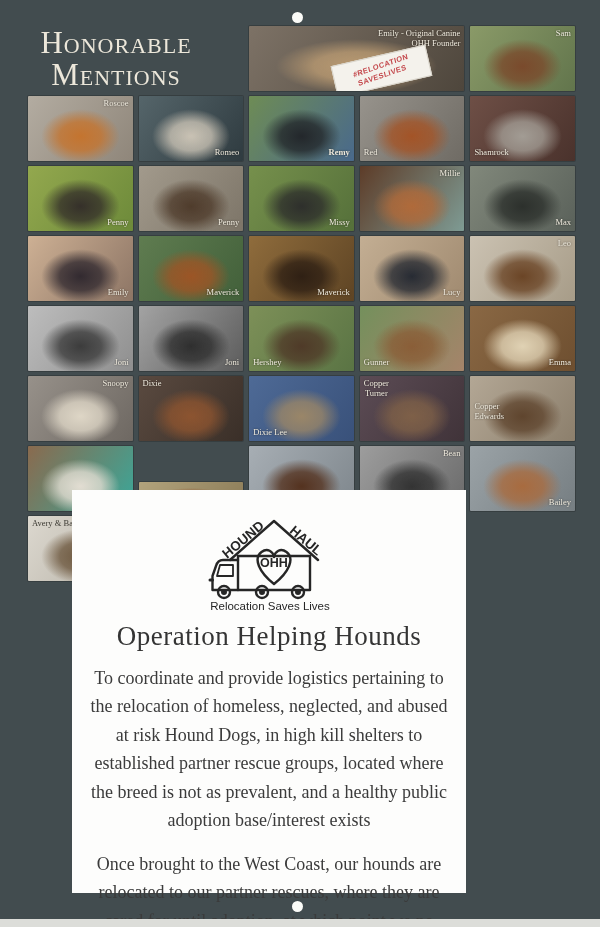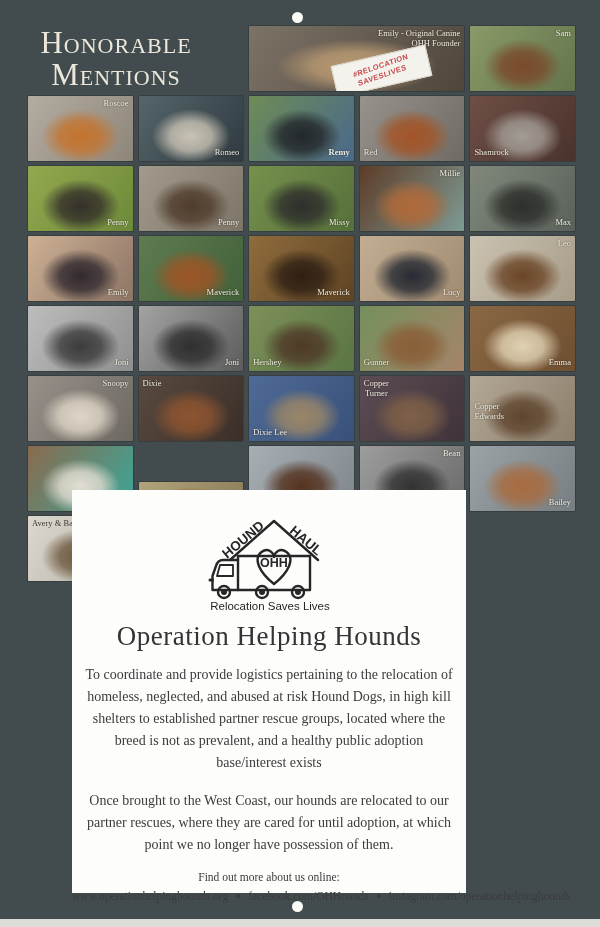--- a/index.html
+++ b/index.html
@@ -44,21 +44,21 @@
     font-family:"Liberation Sans", sans-serif; font-weight:bold; font-size:7.5px;
     color:#c3464a; letter-spacing:.4px; transform:skewY(-6deg);
   }
 
   .card {
     position:absolute; left:72px; top:490px; width:394px; height:403px;
     background:#fdfdfc; text-align:center; color:#3b3b3b;
   }
   .logo { margin-top:10px; }
   .card h1 { margin:2px 0 0; font-size:27px; font-weight:normal; letter-spacing:.5px; color:#343434; }
-  .card p { margin:12px 10px 0; font-size:14px; line-height:1.58;text-align:center; }
+  .card p { margin:12px 10px 0; font-size:18px; line-height:1.58;text-align:center; }
   .card p.sp { margin-top:15px; }
   .footer-head { margin-top:15px; font-size:11.5px; }
   .links { margin-top:7px; font-size:11.5px; }
   .links .bullet { margin:0 7px; font-size:10px; position:relative; top:-1px; }
 </style>
 </head>
 <body>
 
 <div>
 

